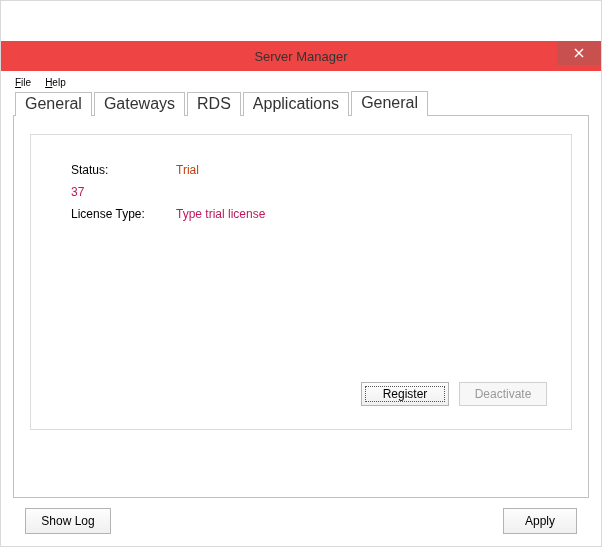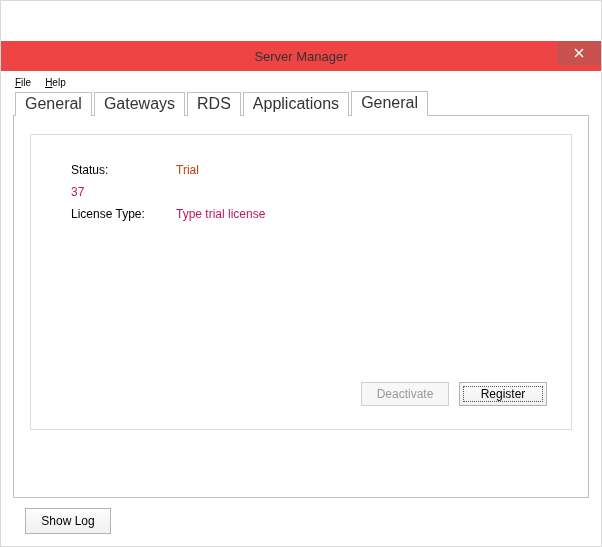--- a/index.html
+++ b/index.html
@@ -215,27 +215,28 @@
           </div>
           <div class="info-row">
             <span class="value">37</span>
           </div>
           <div class="info-row">
             <span class="label">License Type:</span>
             <span class="value">Type trial license</span>
           </div>
         </div>
         <div class="group-buttons">
+          <button class="btn default-dotted">Register</button>
           <button class="btn" disabled="">Deactivate</button>
-          <button class="btn default-dotted">Register</button>
         </div>
       </div>
 
     </div>
 
     <div class="footer-buttons">
       <button class="btn footer showlog">Show Log</button>
       <div class="spacer"></div>
+      <button class="btn footer">Apply</button>
     </div>
 
   </div>
 
 </div>
 
 </body></html>

